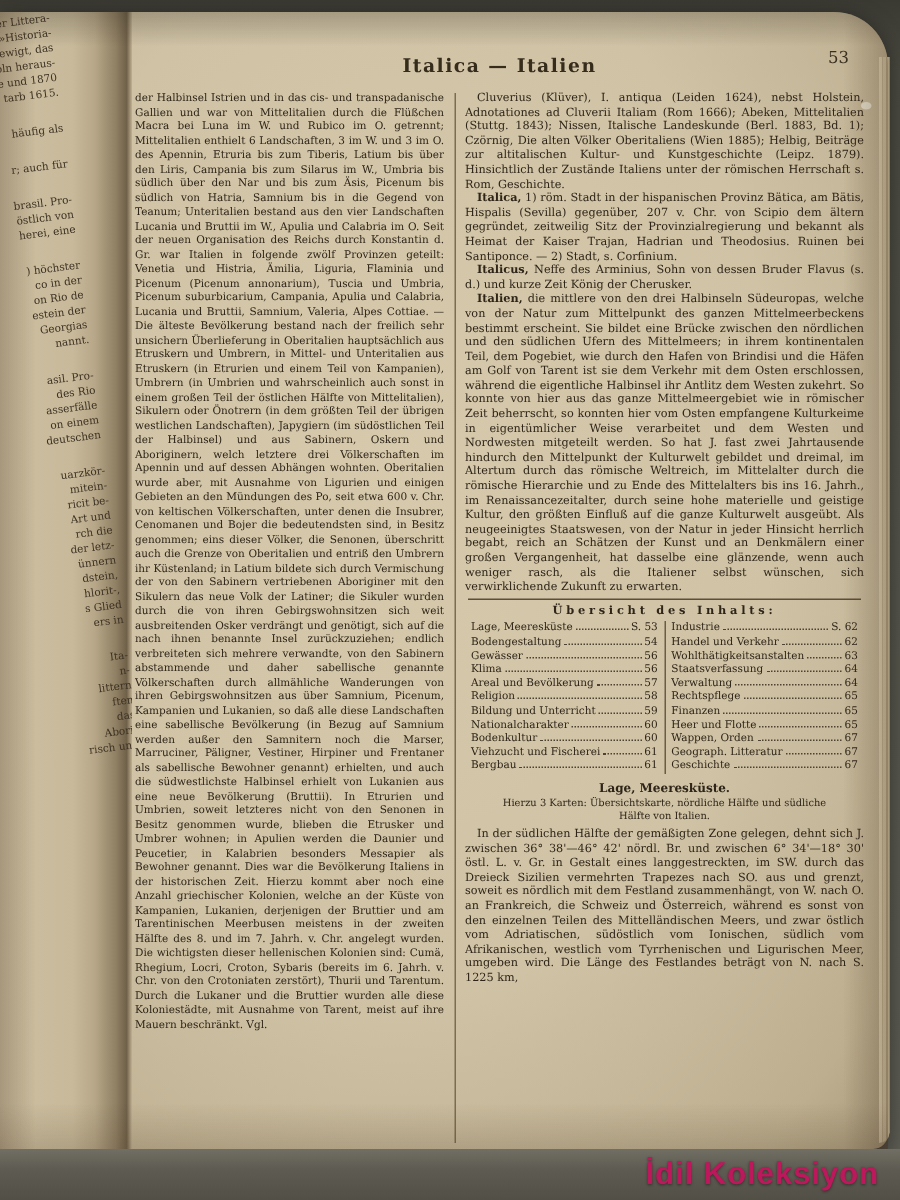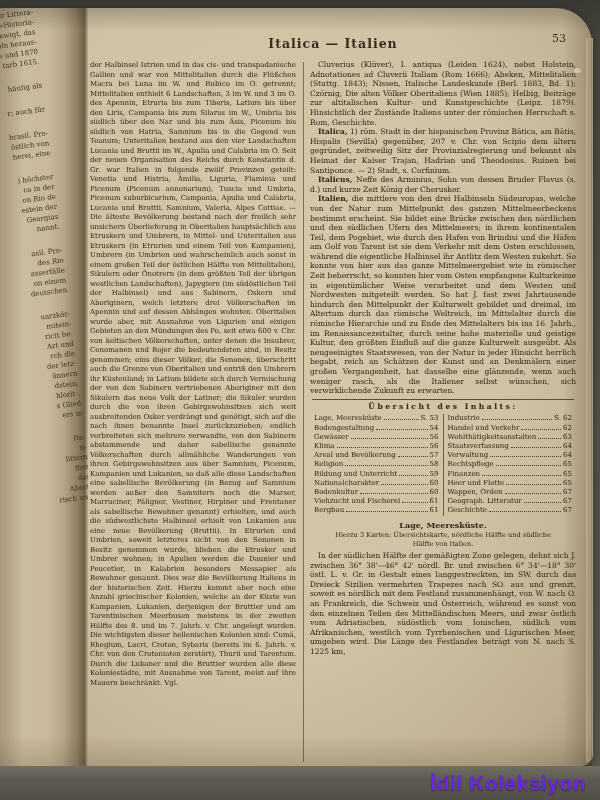--- a/index.html
+++ b/index.html
@@ -89,21 +89,21 @@
     padding:0 14px;
   }
   
   .bottom-surface{
     position:absolute;left:0;right:0;bottom:0;height:34px;
     background:linear-gradient(180deg,#716f64 0%,#5e5c52 40%,#514f46 100%);
   }
   .watermark{
     position:absolute;right:14px;bottom:5px;
     font-family:"Liberation Sans","DejaVu Sans",sans-serif;
-    font-weight:bold;font-size:21px;color:#6d28d9;
+    font-weight:bold;font-size:21px;color:#be185d;
     text-shadow:0 1px 2px rgba(0,0,0,.45);letter-spacing:.5px;
   }
   
   .paper-speck{position:absolute;right:11px;top:60px;width:7px;height:5px;
     background:#e9e4d2;border-radius:50%;opacity:.85;}
 </style>
 </head>
 <body>
 
 <div class="book-page">

